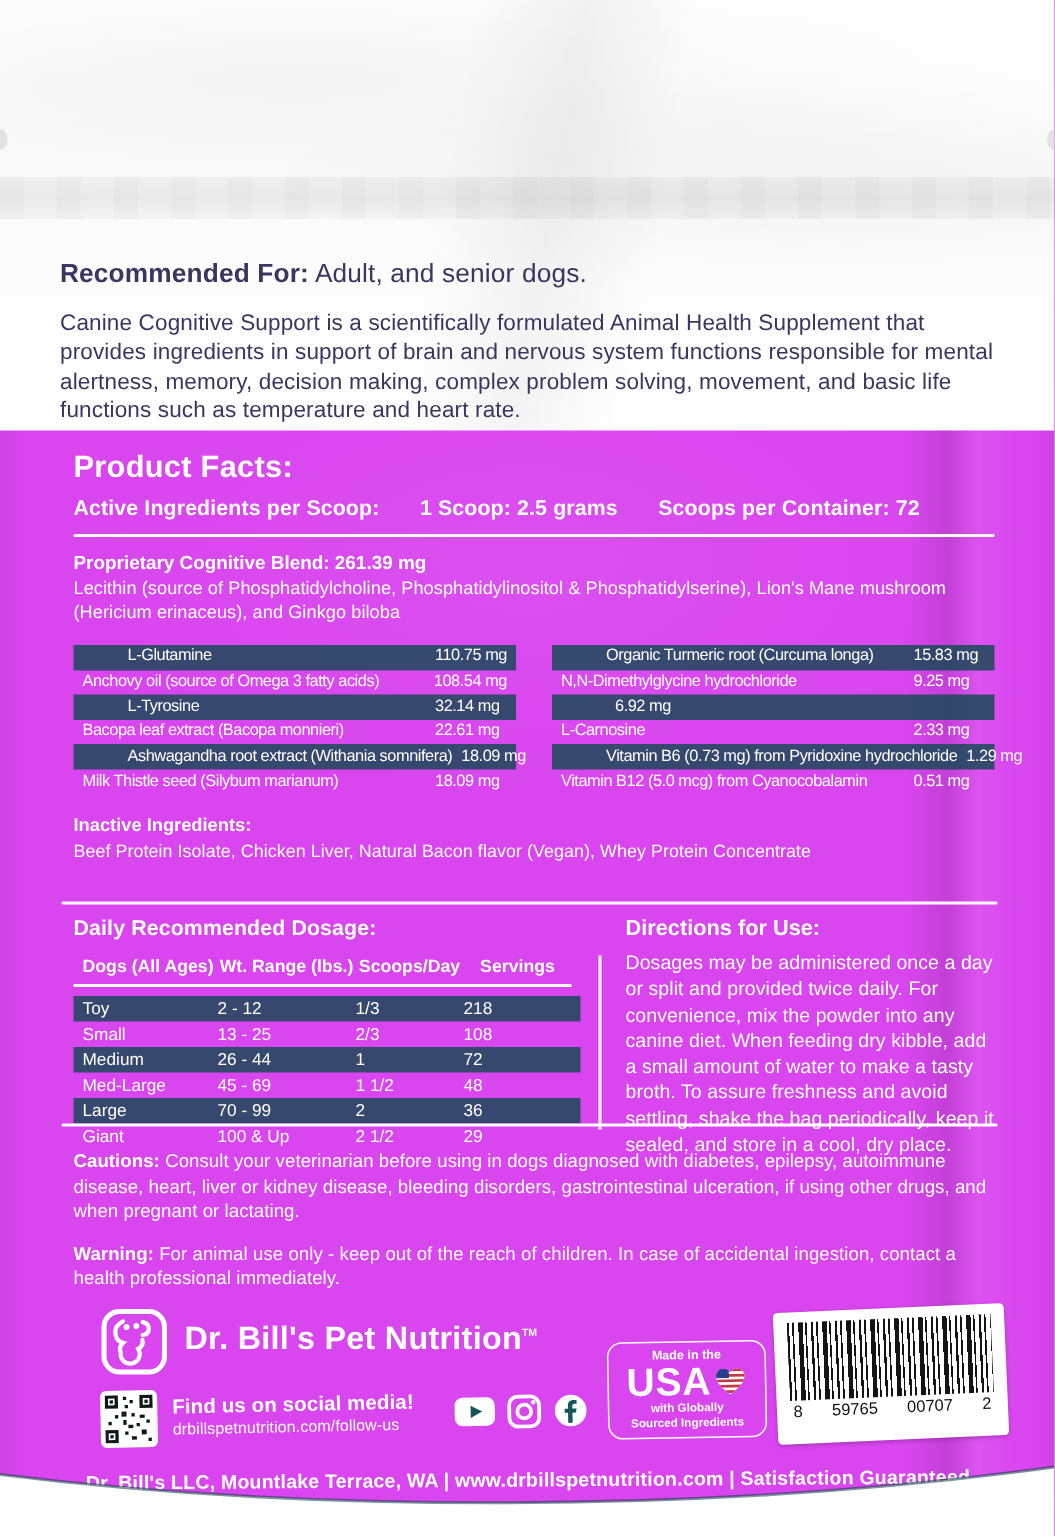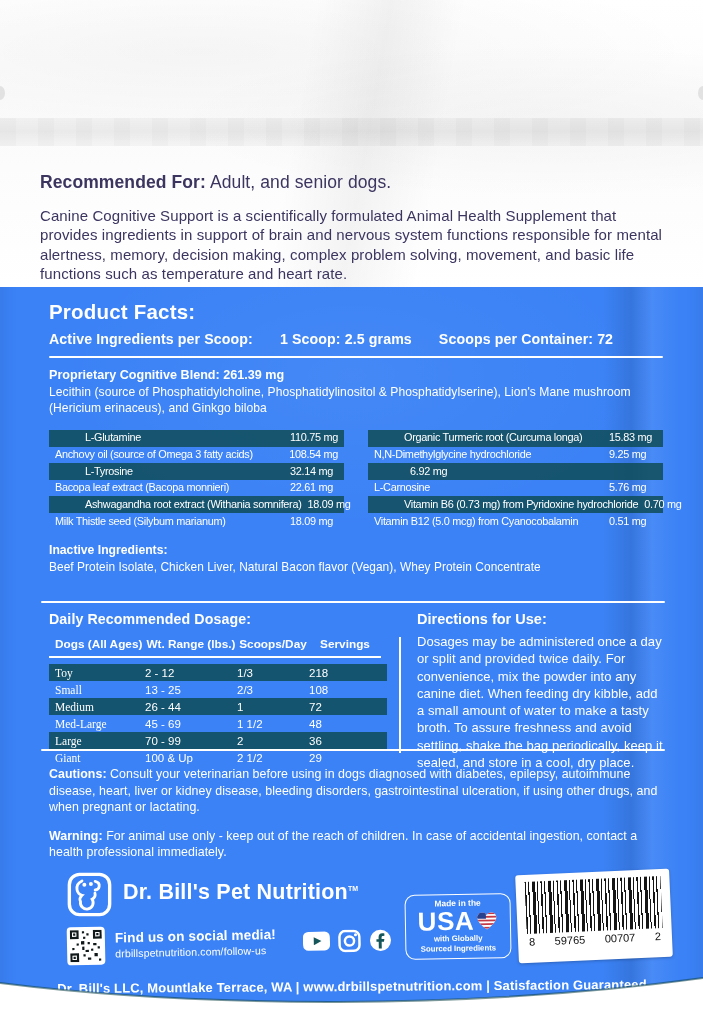--- a/index.html
+++ b/index.html
@@ -3,21 +3,21 @@
 <meta charset="utf-8">
 <style>
   :root{
     --teal:#1a6065;
     --teal-dark:#0d4549;
     --row:rgba(1,40,45,.48);
     --purple:#3b3560;
   }
   *{box-sizing:border-box;margin:0;padding:0;}
   body{background:#ededed;font-family:"Liberation Sans",sans-serif;}
-  .bag{position:relative;width:703px;height:1024px;margin:0 auto;background:#3b82f6;overflow:hidden;
+  .bag{position:relative;width:703px;height:1024px;margin:0 auto;background:#d946ef;overflow:hidden;
        box-shadow:inset 0 0 18px rgba(0,0,0,.10);}
   
   .seal{position:absolute;top:0;left:0;right:0;height:287px;background:
     radial-gradient(120% 55% at 28% 18%, rgba(0,0,0,.035), transparent 60%),
     radial-gradient(90% 45% at 78% 42%, rgba(0,0,0,.03), transparent 60%),
     linear-gradient(100deg, transparent 42%, rgba(0,0,0,.045) 52%, transparent 62%),
     linear-gradient(180deg,#fff 0%,#fbfbfb 45%,#fff 100%);}
   .zipper{position:absolute;top:118px;left:0;right:0;height:28px;opacity:.55;background:
     repeating-linear-gradient(90deg, rgba(0,0,0,.05) 0 16px, rgba(0,0,0,.015) 16px 38px),
     linear-gradient(180deg, rgba(0,0,0,.05), rgba(0,0,0,.10) 50%, rgba(0,0,0,.04));}
@@ -59,21 +59,21 @@
   .dose-title{font-size:14.2px;font-weight:700;letter-spacing:.1px;}
   .dose-head{display:grid;grid-template-columns:96px 92px 72px 72px;margin-top:10px;
              font-size:11.8px;font-weight:700;}
   .dose-head .h1{text-align:left;padding-left:6px;}
   .dose-head .h2,.dose-head .h3,.dose-head .h4{text-align:center;}
   .dose-underline{height:2px;background:#fff;margin-top:5px;width:332px;}
   .dose-rows{margin-top:6px;}
   .dose-row{display:grid;grid-template-columns:96px 92px 72px 72px;font-size:11.5px;
             padding:1.5px 0;line-height:1.22;}
   .dose-row.alt{background:var(--row);}
-  .dose-row .c1{text-align:left;padding-left:6px;font-family:Liberation Serif, serif;}
+  .dose-row .c1{text-align:left;padding-left:6px;}
   .dose-row .c2,.dose-row .c3,.dose-row .c4{text-align:left;}
   .vdiv{width:2px;background:#fff;flex:0 0 auto;margin:26px 16px 0 12px;height:116px;}
   .dir-col{flex:1;min-width:0;}
   .dir-title{font-size:14.5px;font-weight:700;}
   .dir-text{margin-top:6px;font-size:13px;line-height:1.33;letter-spacing:.05px;}
   .hr3{position:absolute;top:462px;left:38px;right:36px;}
   .legal{position:absolute;top:479px;left:46px;right:34px;font-size:12.4px;line-height:1.33;letter-spacing:.05px;}
   .legal p+p{margin-top:12px;}
   .legal b{font-weight:700;}
   
@@ -168,25 +168,25 @@
             </div>
             <div class="ing-row">
               <span class="ing-name">N,N-Dimethylglycine hydrochloride</span>
               <span class="ing-amt">9.25 mg</span>
             </div>
             <div class="ing-row alt">
               <span class="ing-amt">6.92 mg</span>
             </div>
             <div class="ing-row">
               <span class="ing-name">L-Carnosine</span>
-              <span class="ing-amt">5.76 mg</span>
+              <span class="ing-amt">2.33 mg</span>
             </div>
             <div class="ing-row alt">
               <span class="ing-name">Vitamin B6 (0.73 mg) from Pyridoxine hydrochloride</span>
-              <span class="ing-amt">0.70 mg</span>
+              <span class="ing-amt">1.29 mg</span>
             </div>
             <div class="ing-row">
               <span class="ing-name">Vitamin B12 (5.0 mcg) from Cyanocobalamin</span>
               <span class="ing-amt">0.51 mg</span>
             </div>
           </div>
       </div>
     </div>
 
     <div class="inactive">

